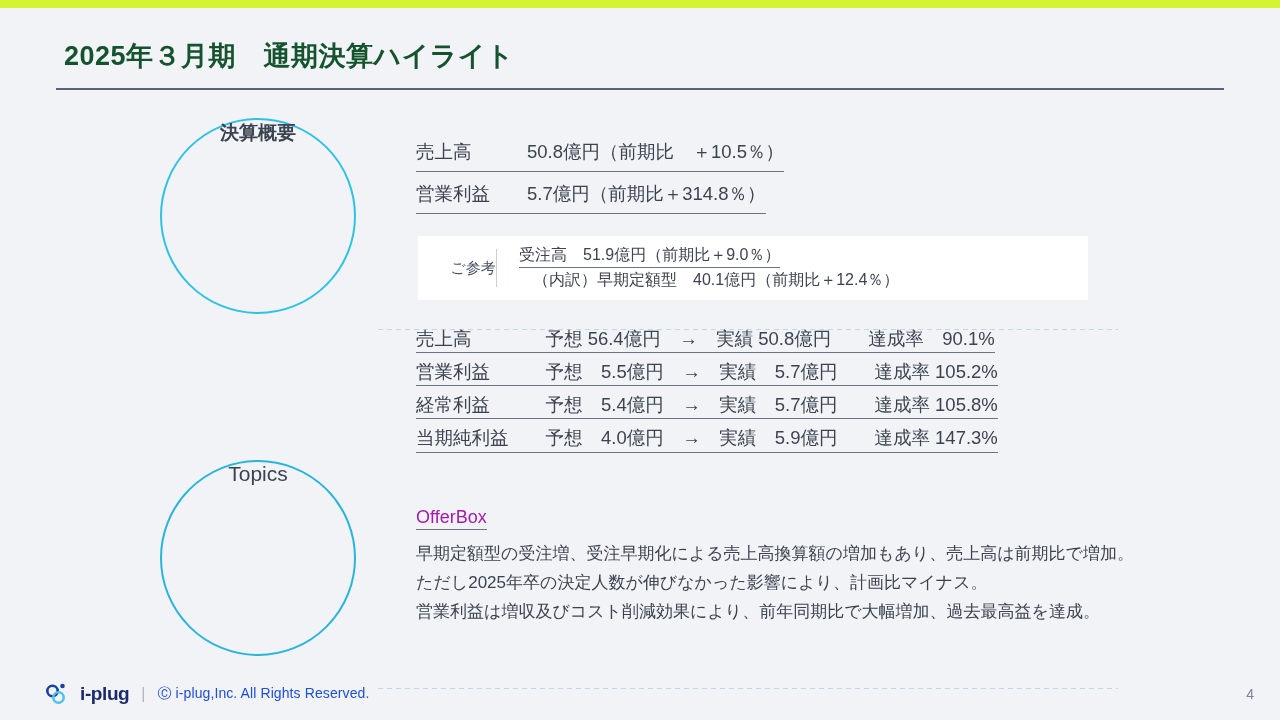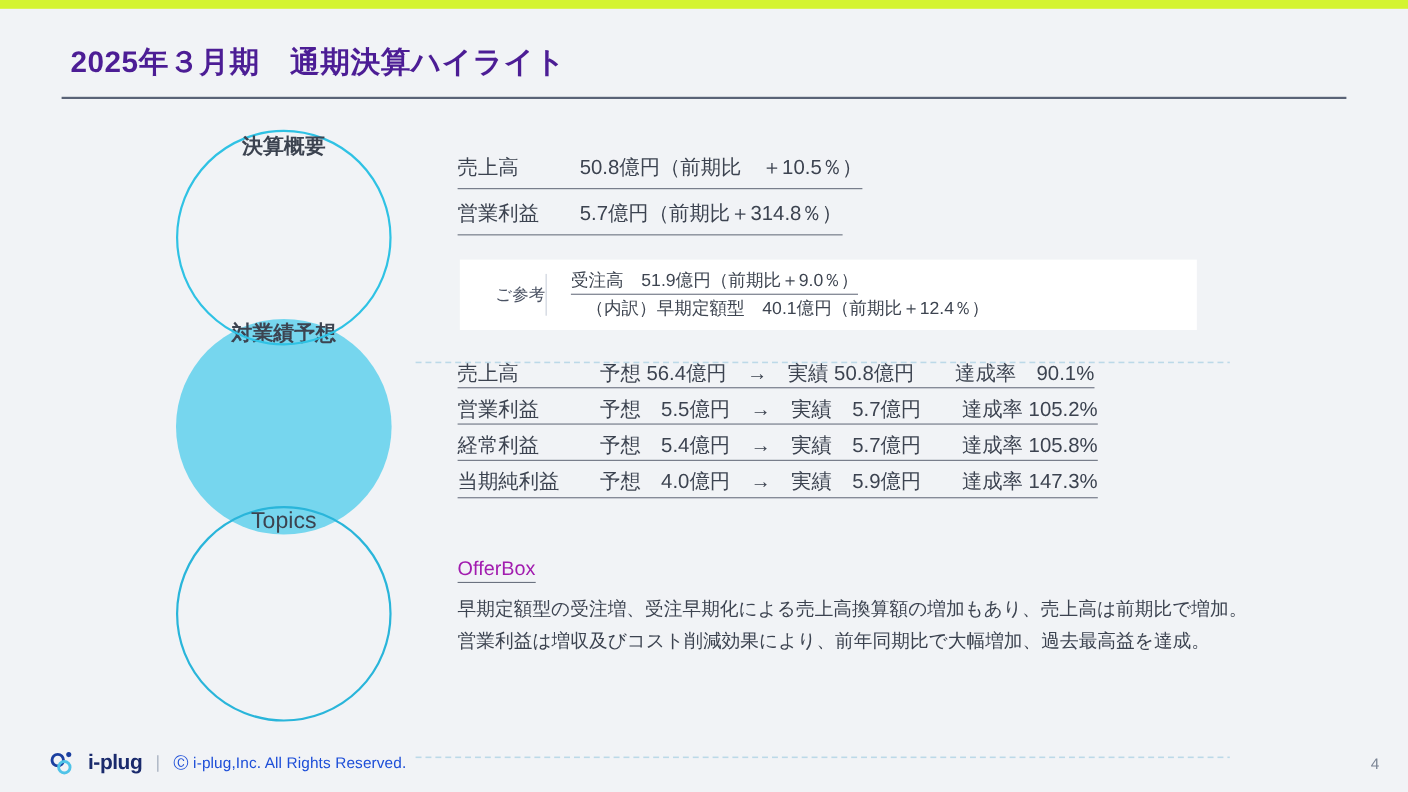--- a/index.html
+++ b/index.html
@@ -27,21 +27,21 @@
   }
 
   
   #slide-title {
     position: absolute;
     left: 64px;
     top: 38px;
     font-size: 27px;
     font-weight: 700;
     letter-spacing: 0.5px;
-    color: #4c1d95;
+    color: #14532d;
     white-space: pre;
   }
 
   #title-rule {
     position: absolute;
     left: 56px;
     top: 88px;
     width: 1168px;
     height: 2px;
     background: #5a6377;
@@ -250,23 +250,20 @@
 
 <div id="slide-title">2025年３月期　通期決算ハイライト</div>
 <div id="title-rule"></div>
 
 <div id="circle-column">
 
   <div class="circle outlined" id="circle-summary">
     <span class="circle-label">決算概要</span>
   </div>
 
-  <div class="circle filled" id="circle-forecast">
-    <span class="circle-label">対業績予想</span>
-  </div>
 
   <div class="circle outlined" id="circle-topics">
     <span class="circle-label">Topics</span>
   </div>
 
 </div>
 
 <div id="content-column">
 
   <div id="section-summary">
@@ -304,20 +301,21 @@
     </div>
 
     <div class="dotted-divider" id="divider-2"></div>
   </div>
 
   <div id="section-topics">
     <div>
       <span id="topics-heading">OfferBox</span>
     </div>
     <div class="topics-line">早期定額型の受注増、受注早期化による売上高換算額の増加もあり、売上高は前期比で増加。</div>
+    <div class="topics-line">ただし2025年卒の決定人数が伸びなかった影響により、計画比マイナス。</div>
     <div class="topics-line">営業利益は増収及びコスト削減効果により、前年同期比で大幅増加、過去最高益を達成。</div>
   </div>
 
 </div>
 
 <div id="footer">
   <svg id="logo-mark" viewBox="0 0 26 24">
     <circle cx="8.5" cy="9" r="5.2" fill="none" stroke="#1b3fa0" stroke-width="2.6"></circle>
     <circle cx="14.5" cy="15.5" r="5.2" fill="none" stroke="#4fc3e8" stroke-width="2.6"></circle>
     <circle cx="18.5" cy="4" r="2.3" fill="#1b3fa0"></circle>

